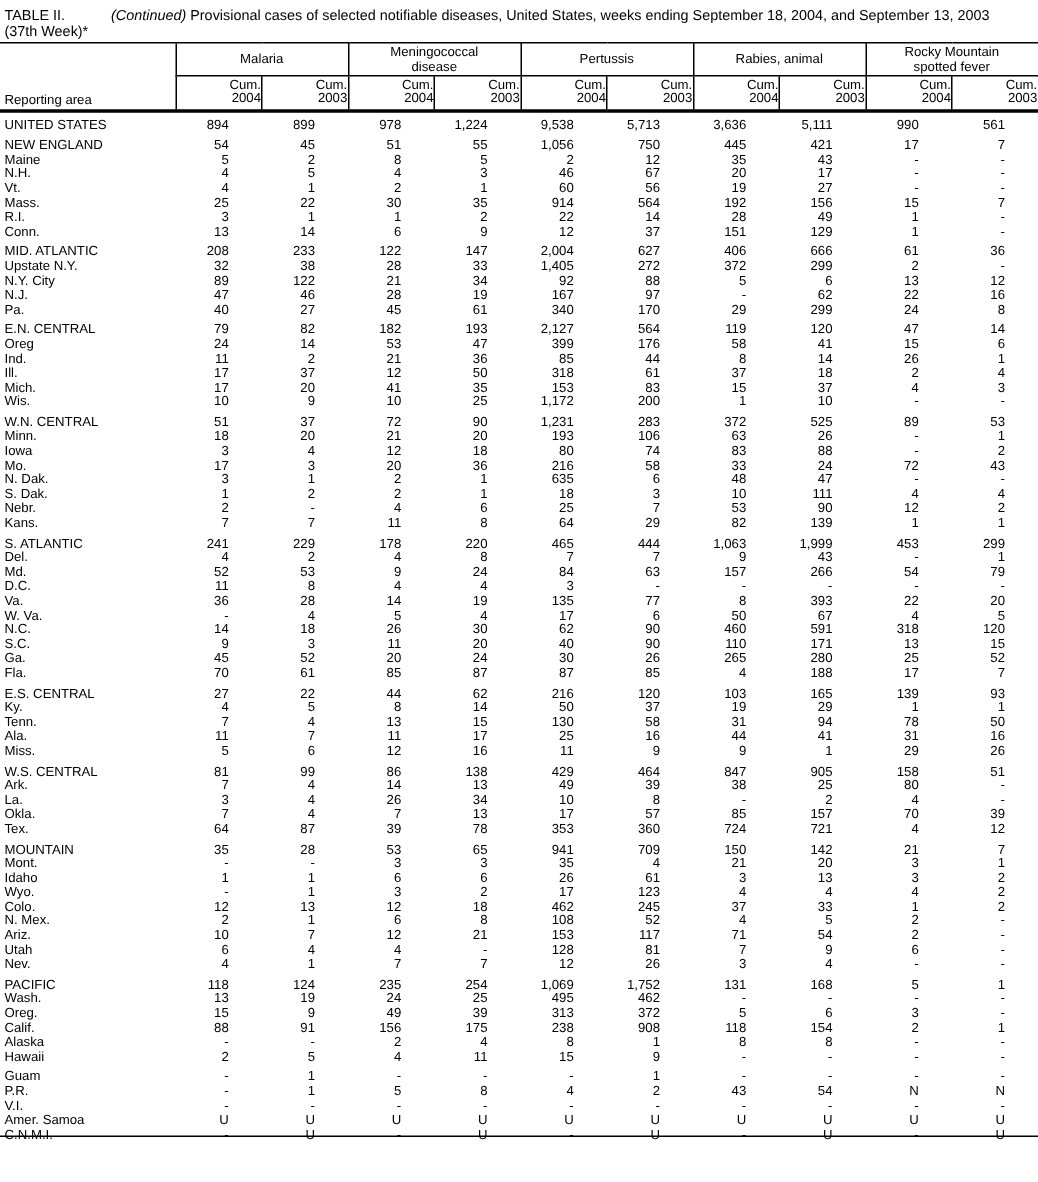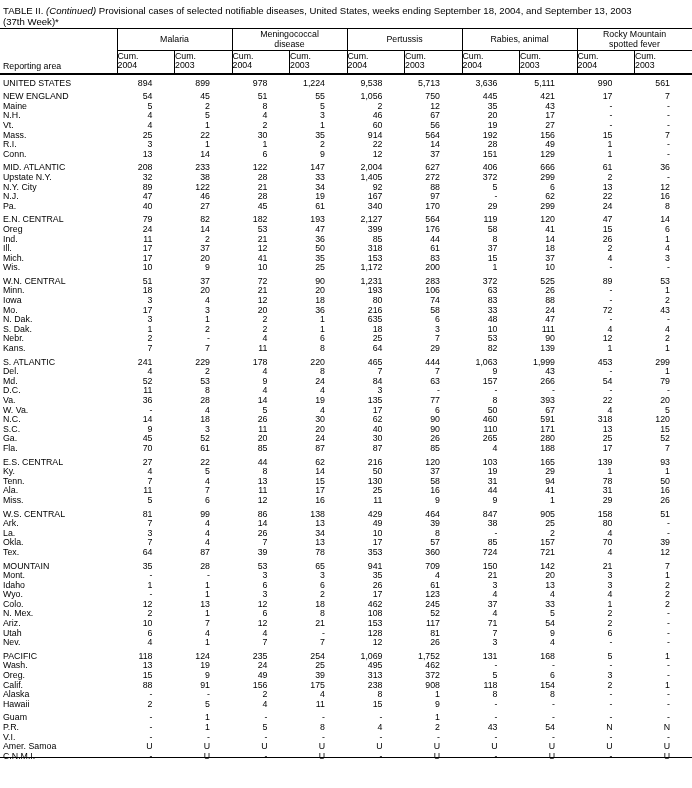--- a/index.html
+++ b/index.html
@@ -2,34 +2,34 @@
 <html><head>
 <meta charset="utf-8">
 <style>
   * { margin:0; padding:0; box-sizing:border-box; }
   html, body { width:692px; background:#fff; }
   body { font-family:"Liberation Sans", sans-serif; color:#000; }
   .page { position:relative; width:692px; height:788px; background:#fff; overflow:hidden; }
 
   .title { position:absolute; left:3px; top:5px; width:687px;
            font-size:9.6px; line-height:11.4px; letter-spacing:0; }
-  .title i { font-style:italic; }
+  .title i { font-style:italic;margin-left:28px; }
 
   table.disease { position:absolute; left:0; top:28px; width:692px;
                   border-collapse:collapse; table-layout:fixed; }
   col.c-area { width:117px; }
   col.c-num  { width:57.5px; }
 
   thead th { font-weight:normal; font-size:8.8px; padding:0; }
   th.area-hd { text-align:left; vertical-align:bottom; padding:16px 0 2px 3px;
                border-top:1px solid #000; border-bottom:2px solid #000; }
   th.group { border:1px solid #000; text-align:center; vertical-align:middle;
              height:15px; line-height:9.6px; white-space:pre-line; padding:1px 2px; }
   th.cum { border-left:1px solid #000; border-right:1px solid #000;
-           border-bottom:2px solid #000; text-align:left;
+           border-bottom:2px solid #000; text-align:right;
            line-height:9.2px; padding:1px 0 2px 0; height:19px; }
 
   tbody td { font-size:8.8px; line-height:9.6px; padding:0; white-space:nowrap; }
   td.area { text-align:left; padding-left:3px; }
   td.val  { text-align:right; padding-right:22px; }
   tbody.section tr:first-child td { padding-top:4px; }
 
   .bottom-rule { position:absolute; left:0; top:757px; width:692px;
                  border-top:1.5px solid #000; }
   .notes { position:absolute; left:3px; top:761px; width:687px;

